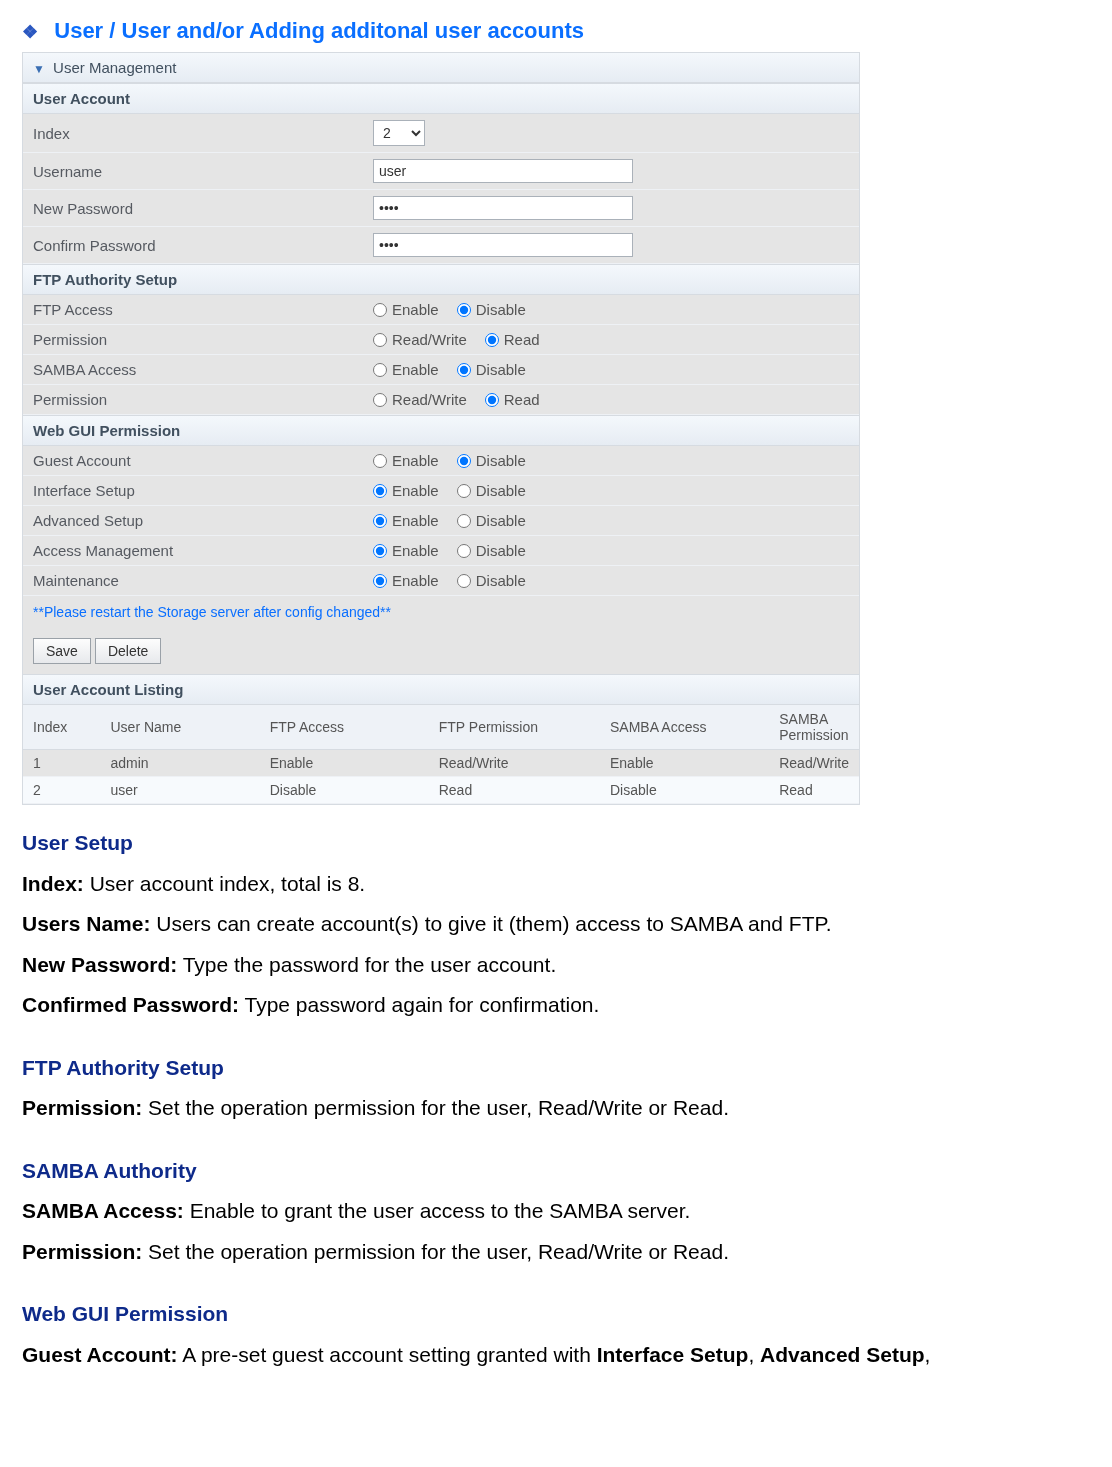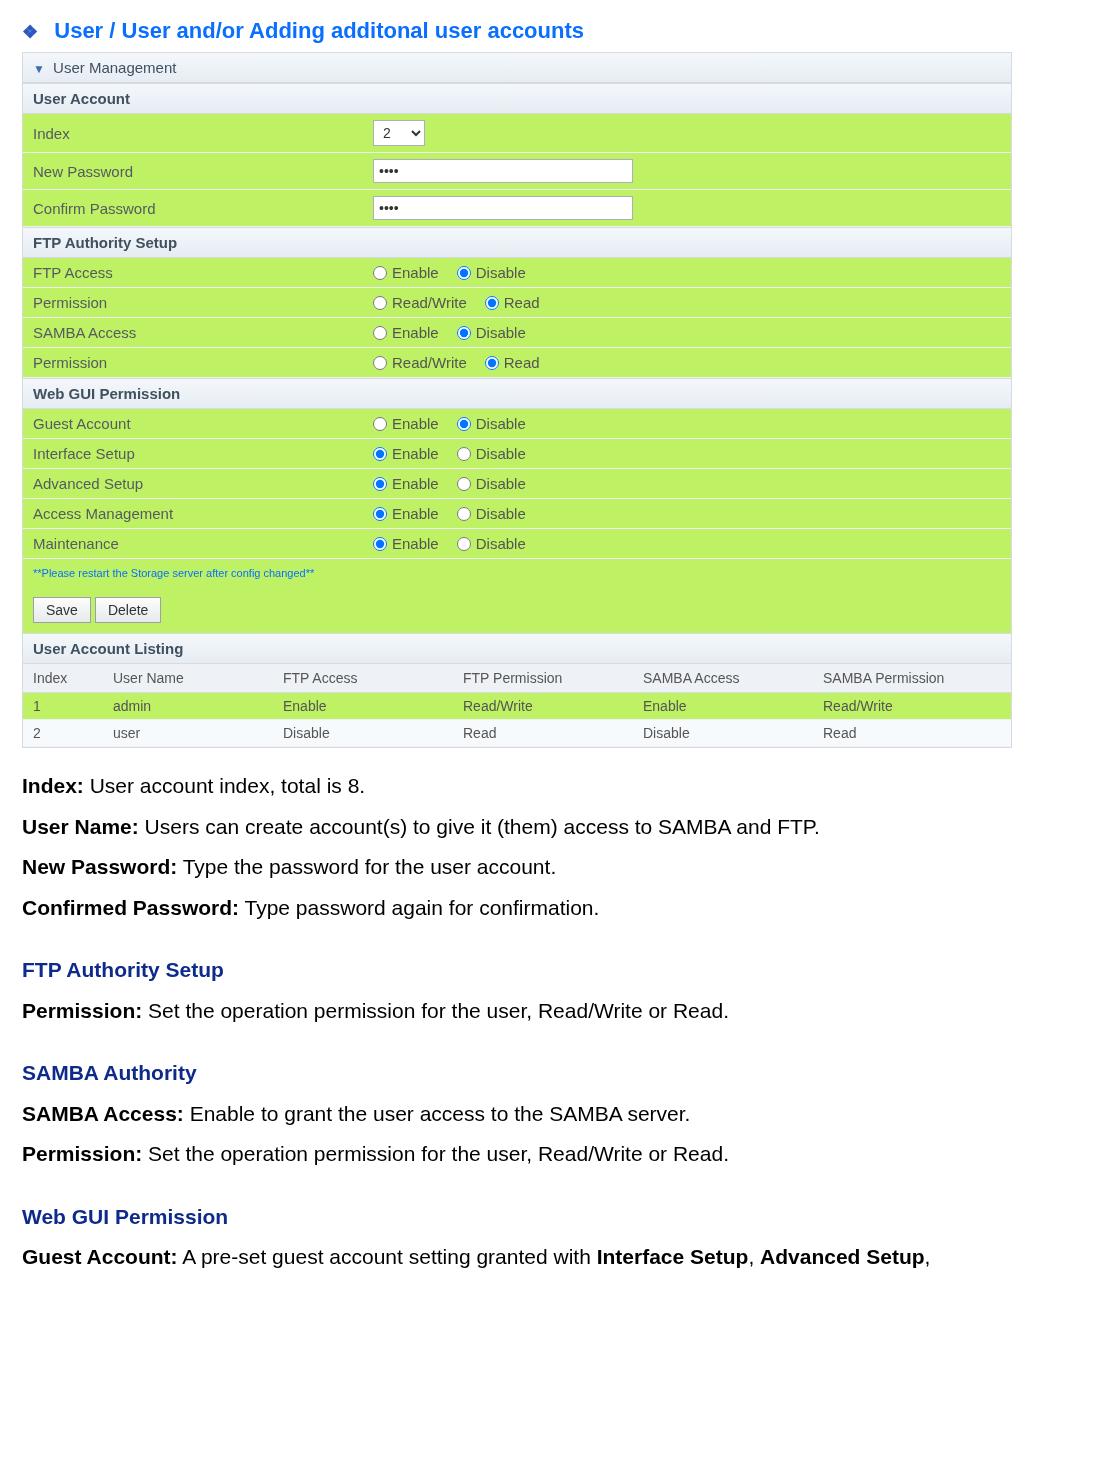--- a/index.html
+++ b/index.html
@@ -2,35 +2,35 @@
 <html><head>
 <meta charset="utf-8">
 <style>
   * { box-sizing: border-box; margin: 0; padding: 0; }
   body { font-family: Arial, Helvetica, sans-serif; background: #fff; width: 1112px; }
   .page { padding: 18px 22px; }
 
   .heading-bullet { color: #2a57c0; font-size: 18px; margin-right: 10px; }
   .heading-line { color: #0a6fff; font-weight: bold; font-size: 22px; margin-bottom: 8px; }
 
-  .panel { border: 1px solid #d6dbe1; width: 990px; background: #bef264; font-size: 15px; color: #4a4d53; }
+  .panel { border: 1px solid #d6dbe1; width: 838px; background: #e5e5e5; font-size: 15px; color: #4a4d53; }
   .panel-header { background: linear-gradient(#f4f8fc, #e6ecf3); padding: 6px 10px; color: #41505f; border-bottom: 1px solid #d6dbe1; font-size: 15px; }
   .panel-header .arrow { color: #3a6fb3; margin-right: 4px; font-size: 12px; }
   .section-header { background: linear-gradient(#f4f8fc, #e6ecf3); padding: 6px 10px; font-weight: bold; color: #41505f; border-top: 1px solid #d6dbe1; border-bottom: 1px solid #d6dbe1; }
   .row { display: flex; align-items: center; padding: 6px 10px; border-bottom: 1px solid #eef1f5; }
   .row:last-child { border-bottom: none; }
   .label { width: 340px; color: #565a61; }
   .ctrl { display: flex; align-items: center; gap: 6px; }
   select, input[type=text], input[type=password] { border: 1px solid #aab1b9; padding: 3px 5px; font-size: 14px; background: #fff; color: #333; }
   input[type=text], input[type=password] { width: 260px; }
   select { width: 52px; }
   .radio-group { display: flex; gap: 18px; align-items: center; color: #555; }
   .radio-opt { display: flex; align-items: center; gap: 5px; }
   .radio-opt input { width: 14px; height: 14px; }
-  .notice { color: #0a6fff; padding: 8px 10px; font-size: 11px; }
+  .notice { color: #0a6fff; padding: 8px 10px; font-size: 14px; }
   .btn-row { padding: 10px; display: flex; gap: 4px; }
   .btn { background: linear-gradient(#fdfdfd, #e7e9ec); border: 1px solid #9aa1a8; padding: 4px 12px; font-size: 14px; color: #333; cursor: pointer; }
 
   .listing-header { background: linear-gradient(#f4f8fc, #e6ecf3); padding: 6px 10px; font-weight: bold; color: #41505f; border-top: 1px solid #d6dbe1; border-bottom: 1px solid #d6dbe1; }
   table.listing { width: 100%; border-collapse: collapse; font-size: 14px; color: #555; }
   table.listing th { text-align: left; font-weight: normal; padding: 6px 10px; background: #eef2f7; border-bottom: 1px solid #d6dbe1; }
   table.listing td { padding: 5px 10px; border-bottom: 1px solid #eef1f5; }
   table.listing tr:nth-child(even) td { background: #f7fafd; }
 
   .doc { margin-top: 22px; width: 1068px; font-size: 21px; color: #000; line-height: 1.55; }
@@ -54,20 +54,26 @@
       <span>User Management</span>
     </div>
 
     <div class="section-header">User Account</div>
     <div class="row">
       <div class="label">Index</div>
       <div class="ctrl">
         <select>
           <option>2</option>
         </select>
+      </div>
+    </div>
+    <div class="row">
+      <div class="label">Username</div>
+      <div class="ctrl">
+        <input type="text" value="user" style="">
       </div>
     </div>
     <div class="row">
       <div class="label">New Password</div>
       <div class="ctrl">
         <input type="text" value="••••" style="">
       </div>
     </div>
     <div class="row">
       <div class="label">Confirm Password</div>
@@ -232,22 +238,23 @@
           <td>Disable</td>
           <td>Read</td>
           <td>Disable</td>
           <td>Read</td>
         </tr>
       </tbody>
     </table>
   </div>
 
   <div class="doc">
+    <h3>User Setup</h3>
     <p><span class="b">Index:</span><span> User account index, total is 8.</span></p>
-    <p><span class="b">User Name:</span><span> Users can create account(s) to give it (them) access to SAMBA and FTP.</span></p>
+    <p><span class="b">Users Name:</span><span> Users can create account(s) to give it (them) access to SAMBA and FTP.</span></p>
     <p><span class="b">New Password:</span><span> Type the password for the user account.</span></p>
     <p><span class="b">Confirmed Password:</span><span> Type password again for confirmation.</span></p>
 
     <h3 style="margin-top:30px">FTP Authority Setup</h3>
     <p><span class="b">Permission:</span><span> Set the operation permission for the user, Read/Write or Read.</span></p>
 
     <h3 style="margin-top:30px">SAMBA Authority</h3>
     <p><span class="b">SAMBA Access:</span><span> Enable to grant the user access to the SAMBA server.</span></p>
     <p><span class="b">Permission:</span><span> Set the operation permission for the user, Read/Write or Read.</span></p>
 

